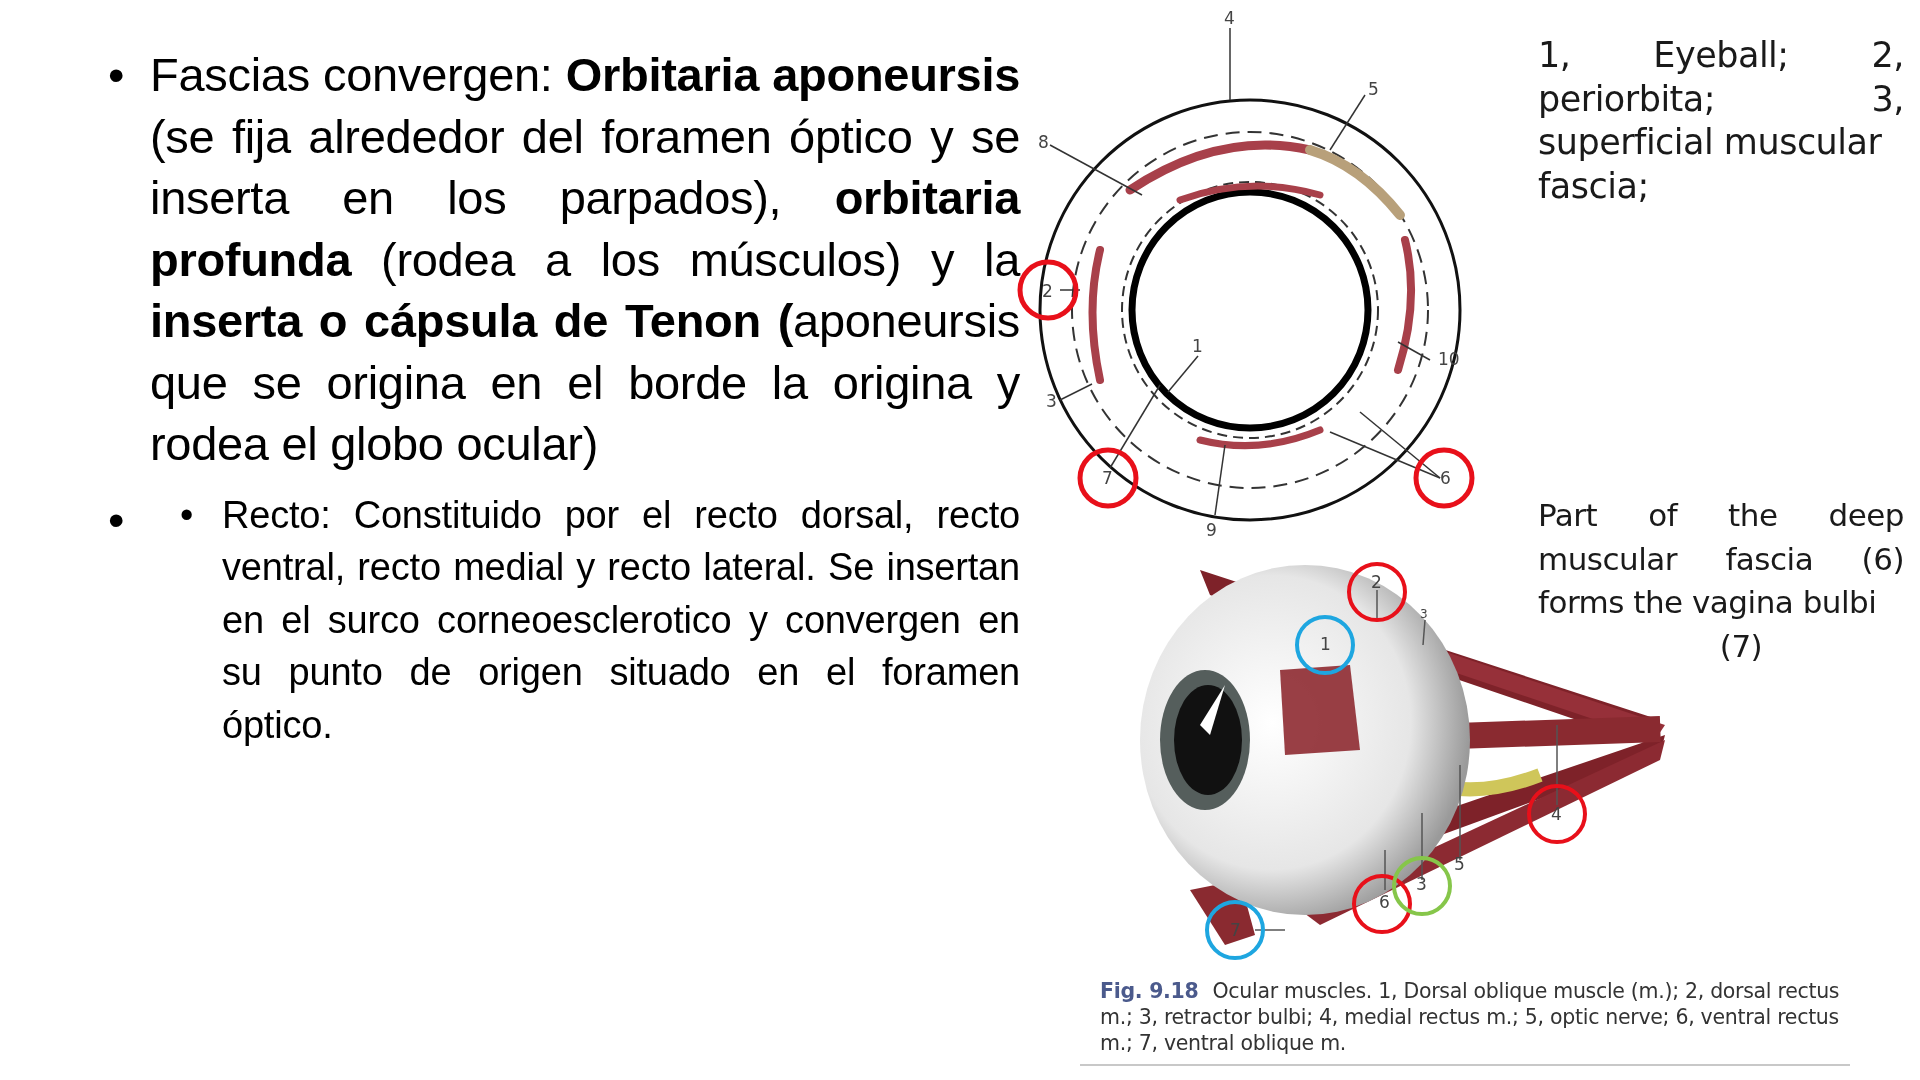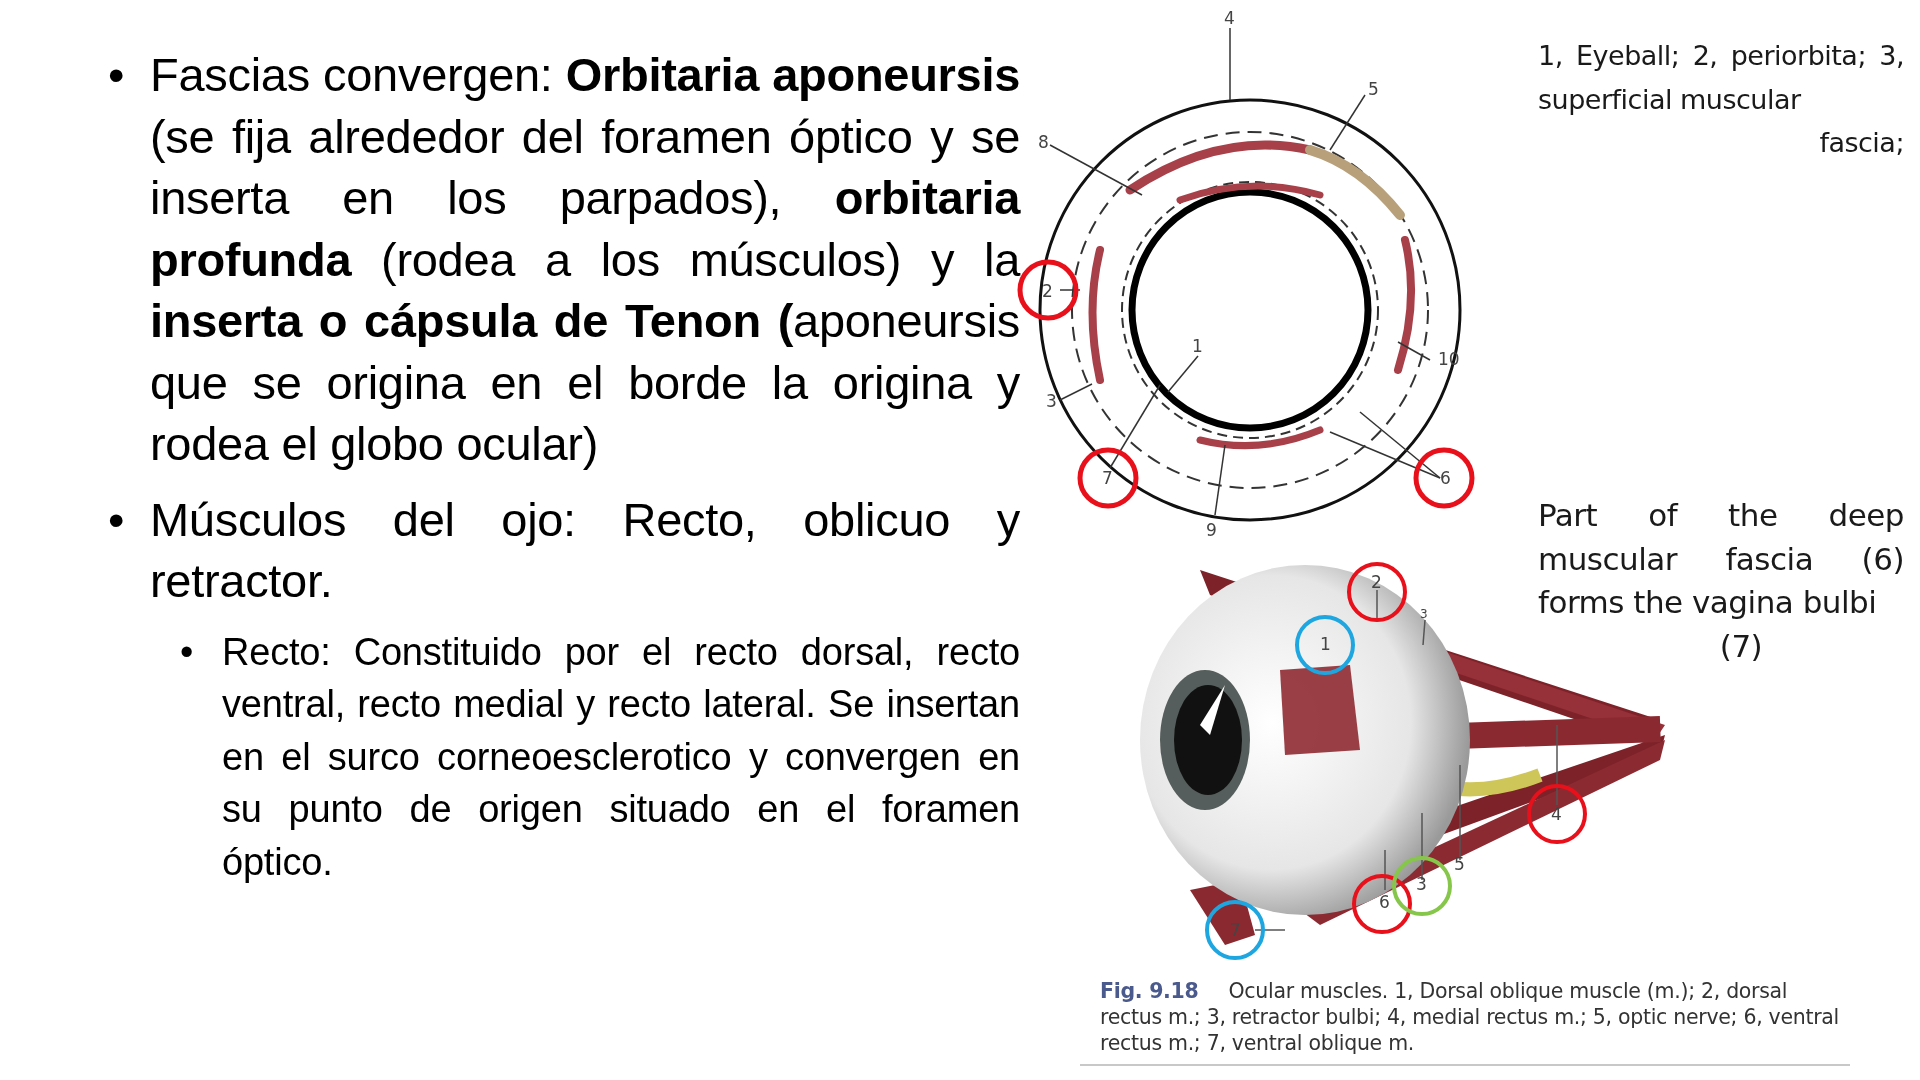--- a/index.html
+++ b/index.html
@@ -7,43 +7,42 @@
          font-family:"Liberation Sans", sans-serif; color:#000; }
   .left { position:absolute; left:108px; top:44px; width:912px;
           font-family:"Liberation Sans", sans-serif; }
   .b1 { position:relative; padding-left:42px; font-size:47px; line-height:61.5px;
         text-align:justify; letter-spacing:-0.3px; margin-bottom:14px; }
   .b1 .dot, .b2 .dot { position:absolute; left:0; top:0; }
   .b2 { position:relative; margin-left:72px; padding-left:42px; font-size:38px; line-height:52.5px;
         text-align:justify; letter-spacing:-0.2px; }
   .b2 .dot { left:0; }
   b { font-weight:bold; }
-  .legend { position:absolute; left:1538px; top:34px; width:366px; font-size:27px; line-height:43.5px;
+  .legend { position:absolute; left:1538px; top:34px; width:366px; font-size:35px; line-height:43.5px;
             text-align:justify; color:#1a1a1a; font-family:"DejaVu Sans", sans-serif; letter-spacing:-0.5px; }
-  .legend .center { text-align:right; }
+  .legend .center { text-align:left; }
   .note { position:absolute; left:1538px; top:494px; width:366px; font-size:31px; line-height:43.5px;
           text-align:justify; color:#1a1a1a; font-family:"DejaVu Sans", sans-serif; letter-spacing:-0.5px; }
   .caption { position:absolute; left:1100px; top:978px; width:740px; font-size:20.5px; line-height:26px;
              color:#333; font-family:"DejaVu Sans", sans-serif; letter-spacing:-0.3px; }
-  .caption .fig { color:#4b5a8c; font-weight:bold; margin-right:30px; }
+  .caption .fig { color:#4b5a8c; font-weight:bold; margin-right:14px; }
   .caption-rule { position:absolute; left:1080px; top:1064px; width:770px; height:2px; background:#c8c8c8; }
   svg { position:absolute; overflow:visible; }
   .lbl { font-family:"DejaVu Sans", sans-serif; font-size:17px; fill:#444; }
 </style>
 </head>
 <body>
 
 <div class="left">
   <div class="b1">
     <span class="dot">•</span>
     <span>Fascias convergen: </span><b>Orbitaria aponeursis</b><span> (se fija alrededor del foramen óptico y se inserta en los parpados), </span><b>orbitaria profunda</b><span> (rodea a los músculos) y la </span><b>inserta o cápsula de Tenon (</b><span>aponeursis que se origina en el borde la origina y rodea el globo ocular)</span>
   </div>
   <div class="b1">
     <span class="dot">•</span>
-    <span>Músculos del ojo: Recto, oblicuo y retractor.</span>
   </div>
   <div class="b2">
     <span class="dot">•</span>
     <span>Recto: Constituido por el recto dorsal, recto ventral, recto medial y recto lateral. Se insertan en el surco corneoesclerotico y convergen en su punto de origen situado en el foramen óptico.</span>
   </div>
 </div>
 
 <svg style="left:1020px;top:0;" width="520" height="560" viewBox="0 0 520 560">
   <circle cx="230" cy="310" r="210" fill="none" stroke="#111" stroke-width="3"></circle>
   <circle cx="230" cy="310" r="178" fill="none" stroke="#333" stroke-width="2" stroke-dasharray="14 8"></circle>

